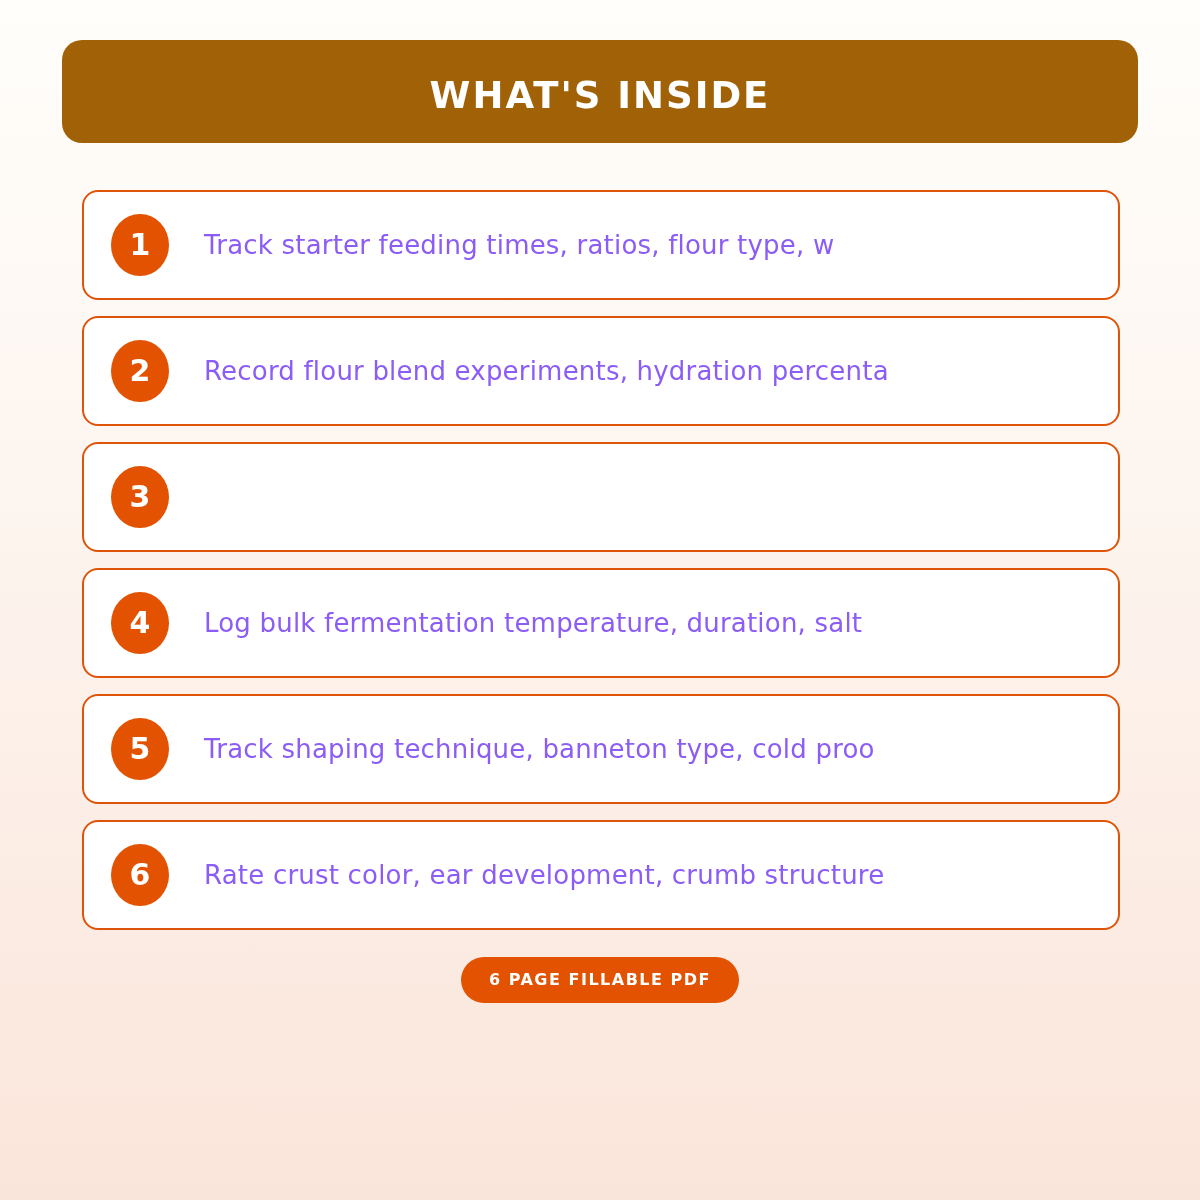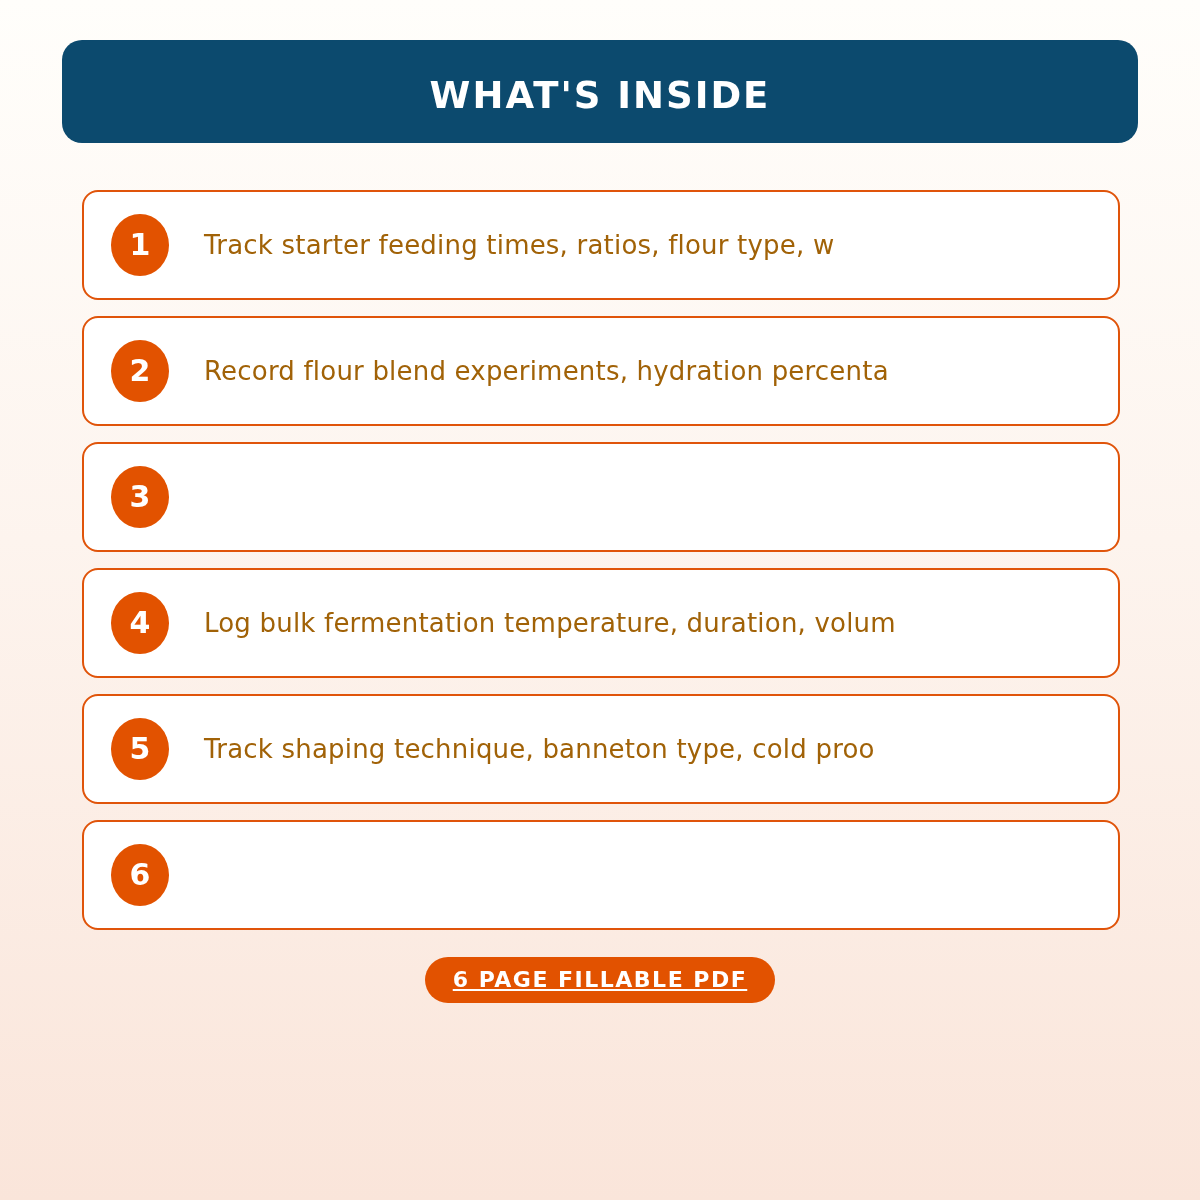--- a/index.html
+++ b/index.html
@@ -11,21 +11,21 @@
     height: 1200px;
     background: linear-gradient(180deg, #fffefb 0%, #fdf4ee 45%, #fae5da 100%);
     font-family: "DejaVu Sans", sans-serif;
     overflow: hidden;
   }
   .header-banner {
     position: relative;
     margin: 40px auto 16px 62px;
     width: 1076px;
     height: 103px;
-    background: #0c4a6e;
+    background: #a16207;
     border-radius: 20px;
     display: flex;
     justify-content: center;
     align-items: flex-start;
     padding-top: 0;
     box-sizing: border-box;
   }
   .page-title {
     margin-top: 55px;
     transform: translateY(-50%);
@@ -62,41 +62,40 @@
     font-size: 30px;
     font-weight: bold;
     display: flex;
     align-items: center;
     justify-content: center;
     line-height: 1;
   }
   .item-text {
     margin-left: 35px;
     font-size: 26px;
-    color: #a16207;
+    color: #8b5cf6;
     letter-spacing: 0.2px;
     white-space: nowrap;
   }
   .footer-badge {
     margin: 27px auto 0 auto;
     width: fit-content;
     height: 46px;
     background: #e25200;
     border-radius: 23px;
     display: flex;
     align-items: center;
     padding: 0 28px;
   }
   .footer-badge-label {
     color: #ffffff;
-    font-size: 22px;
+    font-size: 16px;
     font-weight: bold;
     letter-spacing: 1.5px;
     line-height: 1;
-    text-decoration: underline;
   }
 </style>
 </head>
 <body>
 
 <div class="header-banner">
   <div class="page-title">WHAT'S INSIDE</div>
 </div>
 
 <div class="list-wrap">
@@ -110,29 +109,30 @@
     <div class="num-circle">2</div>
     <div class="item-text">Record flour blend experiments, hydration percenta</div>
   </div>
 
   <div class="card">
     <div class="num-circle">3</div>
   </div>
 
   <div class="card">
     <div class="num-circle">4</div>
-    <div class="item-text">Log bulk fermentation temperature, duration, volum</div>
+    <div class="item-text">Log bulk fermentation temperature, duration, salt</div>
   </div>
 
   <div class="card">
     <div class="num-circle">5</div>
     <div class="item-text">Track shaping technique, banneton type, cold proo</div>
   </div>
 
   <div class="card">
     <div class="num-circle">6</div>
+    <div class="item-text">Rate crust color, ear development, crumb structure</div>
   </div>
 
 </div>
 
 <div class="footer-badge">
   <div class="footer-badge-label">6 PAGE FILLABLE PDF</div>
 </div>
 
 </body></html>

